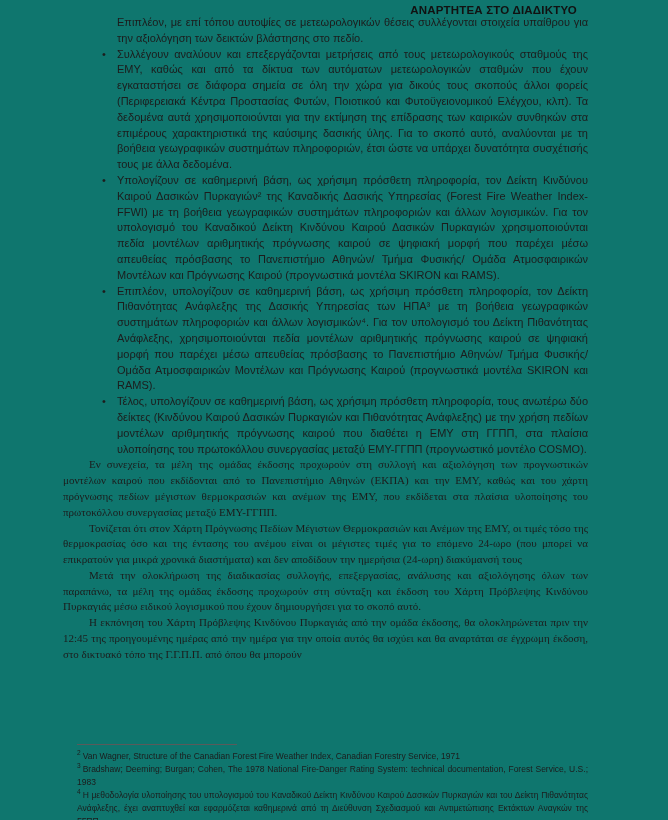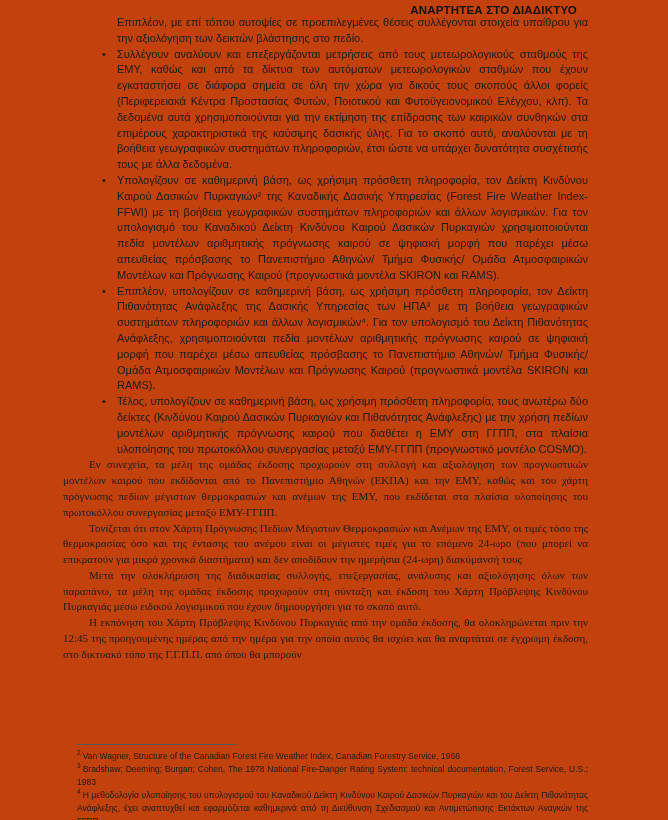--- a/index.html
+++ b/index.html
@@ -3,21 +3,21 @@
 <meta charset="utf-8">
 <style>
   * { margin: 0; padding: 0; box-sizing: border-box; }
   html, body { background: #e9e9e9; }
   body { font-family: "Liberation Sans", sans-serif; }
 
   .page {
     position: relative;
     width: 668px;
     height: 820px;
-    background: #c2410c;
+    background: #0f766e;
     color: #1a1a1a;
     margin: 0 auto;
     overflow: hidden;
   }
 
   .header-annotation {
     position: absolute;
     top: 4px;
     left: 63px;
     width: 514px;
@@ -75,21 +75,21 @@
 </style>
 </head>
 <body>
 
 <div class="page">
 
   <div class="header-annotation">ΑΝΑΡΤΗΤΕΑ ΣΤΟ ΔΙΑΔΙΚΤΥΟ</div>
 
   <div class="content">
 
-    <p class="list-indent">Επιπλέον, με επί τόπου αυτοψίες σε προεπιλεγμένες θέσεις συλλέγονται στοιχεία υπαίθρου για την αξιολόγηση των δεικτών βλάστησης στο πεδίο.</p>
+    <p class="list-indent">Επιπλέον, με επί τόπου αυτοψίες σε μετεωρολογικών θέσεις συλλέγονται στοιχεία υπαίθρου για την αξιολόγηση των δεικτών βλάστησης στο πεδίο.</p>
 
     <div>
 
       <div class="bullet-item list-indent">
         <span class="bullet-marker">•</span>
         <span>Συλλέγουν αναλύουν και επεξεργάζονται μετρήσεις από τους μετεωρολογικούς σταθμούς της ΕΜΥ, καθώς και από τα δίκτυα των αυτόματων μετεωρολογικών σταθμών που έχουν εγκαταστήσει σε διάφορα σημεία σε όλη την χώρα για δικούς τους σκοπούς άλλοι φορείς (Περιφερειακά Κέντρα Προστασίας Φυτών, Ποιοτικού και Φυτοϋγειονομικού Ελέγχου, κλπ). Τα δεδομένα αυτά χρησιμοποιούνται για την εκτίμηση της επίδρασης των καιρικών συνθηκών στα επιμέρους χαρακτηριστικά της καύσιμης δασικής ύλης. Για το σκοπό αυτό, αναλύονται με τη βοήθεια γεωγραφικών συστημάτων πληροφοριών, έτσι ώστε να υπάρχει δυνατότητα συσχέτισής τους με άλλα δεδομένα.</span>
       </div>
 
       <div class="bullet-item list-indent">
         <span class="bullet-marker">•</span>
@@ -112,21 +112,21 @@
     <p class="para">Τονίζεται ότι στον Χάρτη Πρόγνωσης Πεδίων Μέγιστων Θερμοκρασιών και Ανέμων της ΕΜΥ, οι τιμές τόσο της θερμοκρασίας όσο και της έντασης του ανέμου είναι οι μέγιστες τιμές για το επόμενο 24-ωρο (που μπορεί να επικρατούν για μικρά χρονικά διαστήματα) και δεν αποδίδουν την ημερήσια (24-ωρη) διακύμανσή τους</p>
     <p class="para">Μετά την ολοκλήρωση της διαδικασίας συλλογής, επεξεργασίας, ανάλυσης και αξιολόγησης όλων των παραπάνω, τα μέλη της ομάδας έκδοσης προχωρούν στη σύνταξη και έκδοση του Χάρτη Πρόβλεψης Κινδύνου Πυρκαγιάς μέσω ειδικού λογισμικού που έχουν δημιουργήσει για το σκοπό αυτό.</p>
     <p class="para">Η εκπόνηση του Χάρτη Πρόβλεψης Κινδύνου Πυρκαγιάς από την ομάδα έκδοσης, θα ολοκληρώνεται πριν την 12:45 της προηγουμένης ημέρας από την ημέρα για την οποία αυτός θα ισχύει και θα αναρτάται σε έγχρωμη έκδοση, στο δικτυακό τόπο της Γ.Γ.Π.Π. από όπου θα μπορούν</p>
 
   </div>
 
   <div class="footnotes">
     <div class="footnote-separator"></div>
 
     <div class="footnote">
-      <sup>2</sup><span>Van Wagner, Structure of the Canadian Forest Fire Weather Index, Canadian Forestry Service, 1966</span>
+      <sup>2</sup><span>Van Wagner, Structure of the Canadian Forest Fire Weather Index, Canadian Forestry Service, 1971</span>
     </div>
 
     <div class="footnote">
       <sup>3</sup><span>Bradshaw; Deeming; Burgan; Cohen, The 1978 National Fire-Danger Rating System: technical documentation, Forest Service, U.S.; 1983</span>
     </div>
 
     <div class="footnote">
       <sup>4</sup><span>Η μεθοδολογία υλοποίησης του υπολογισμού του Καναδικού Δείκτη Κινδύνου Καιρού Δασικών Πυρκαγιών και του Δείκτη Πιθανότητας Ανάφλεξης, έχει αναπτυχθεί και εφαρμόζεται καθημερινά από τη Διεύθυνση Σχεδιασμού και Αντιμετώπισης Εκτάκτων Αναγκών της ΓΓΠΠ</span>
     </div>
   </div>

